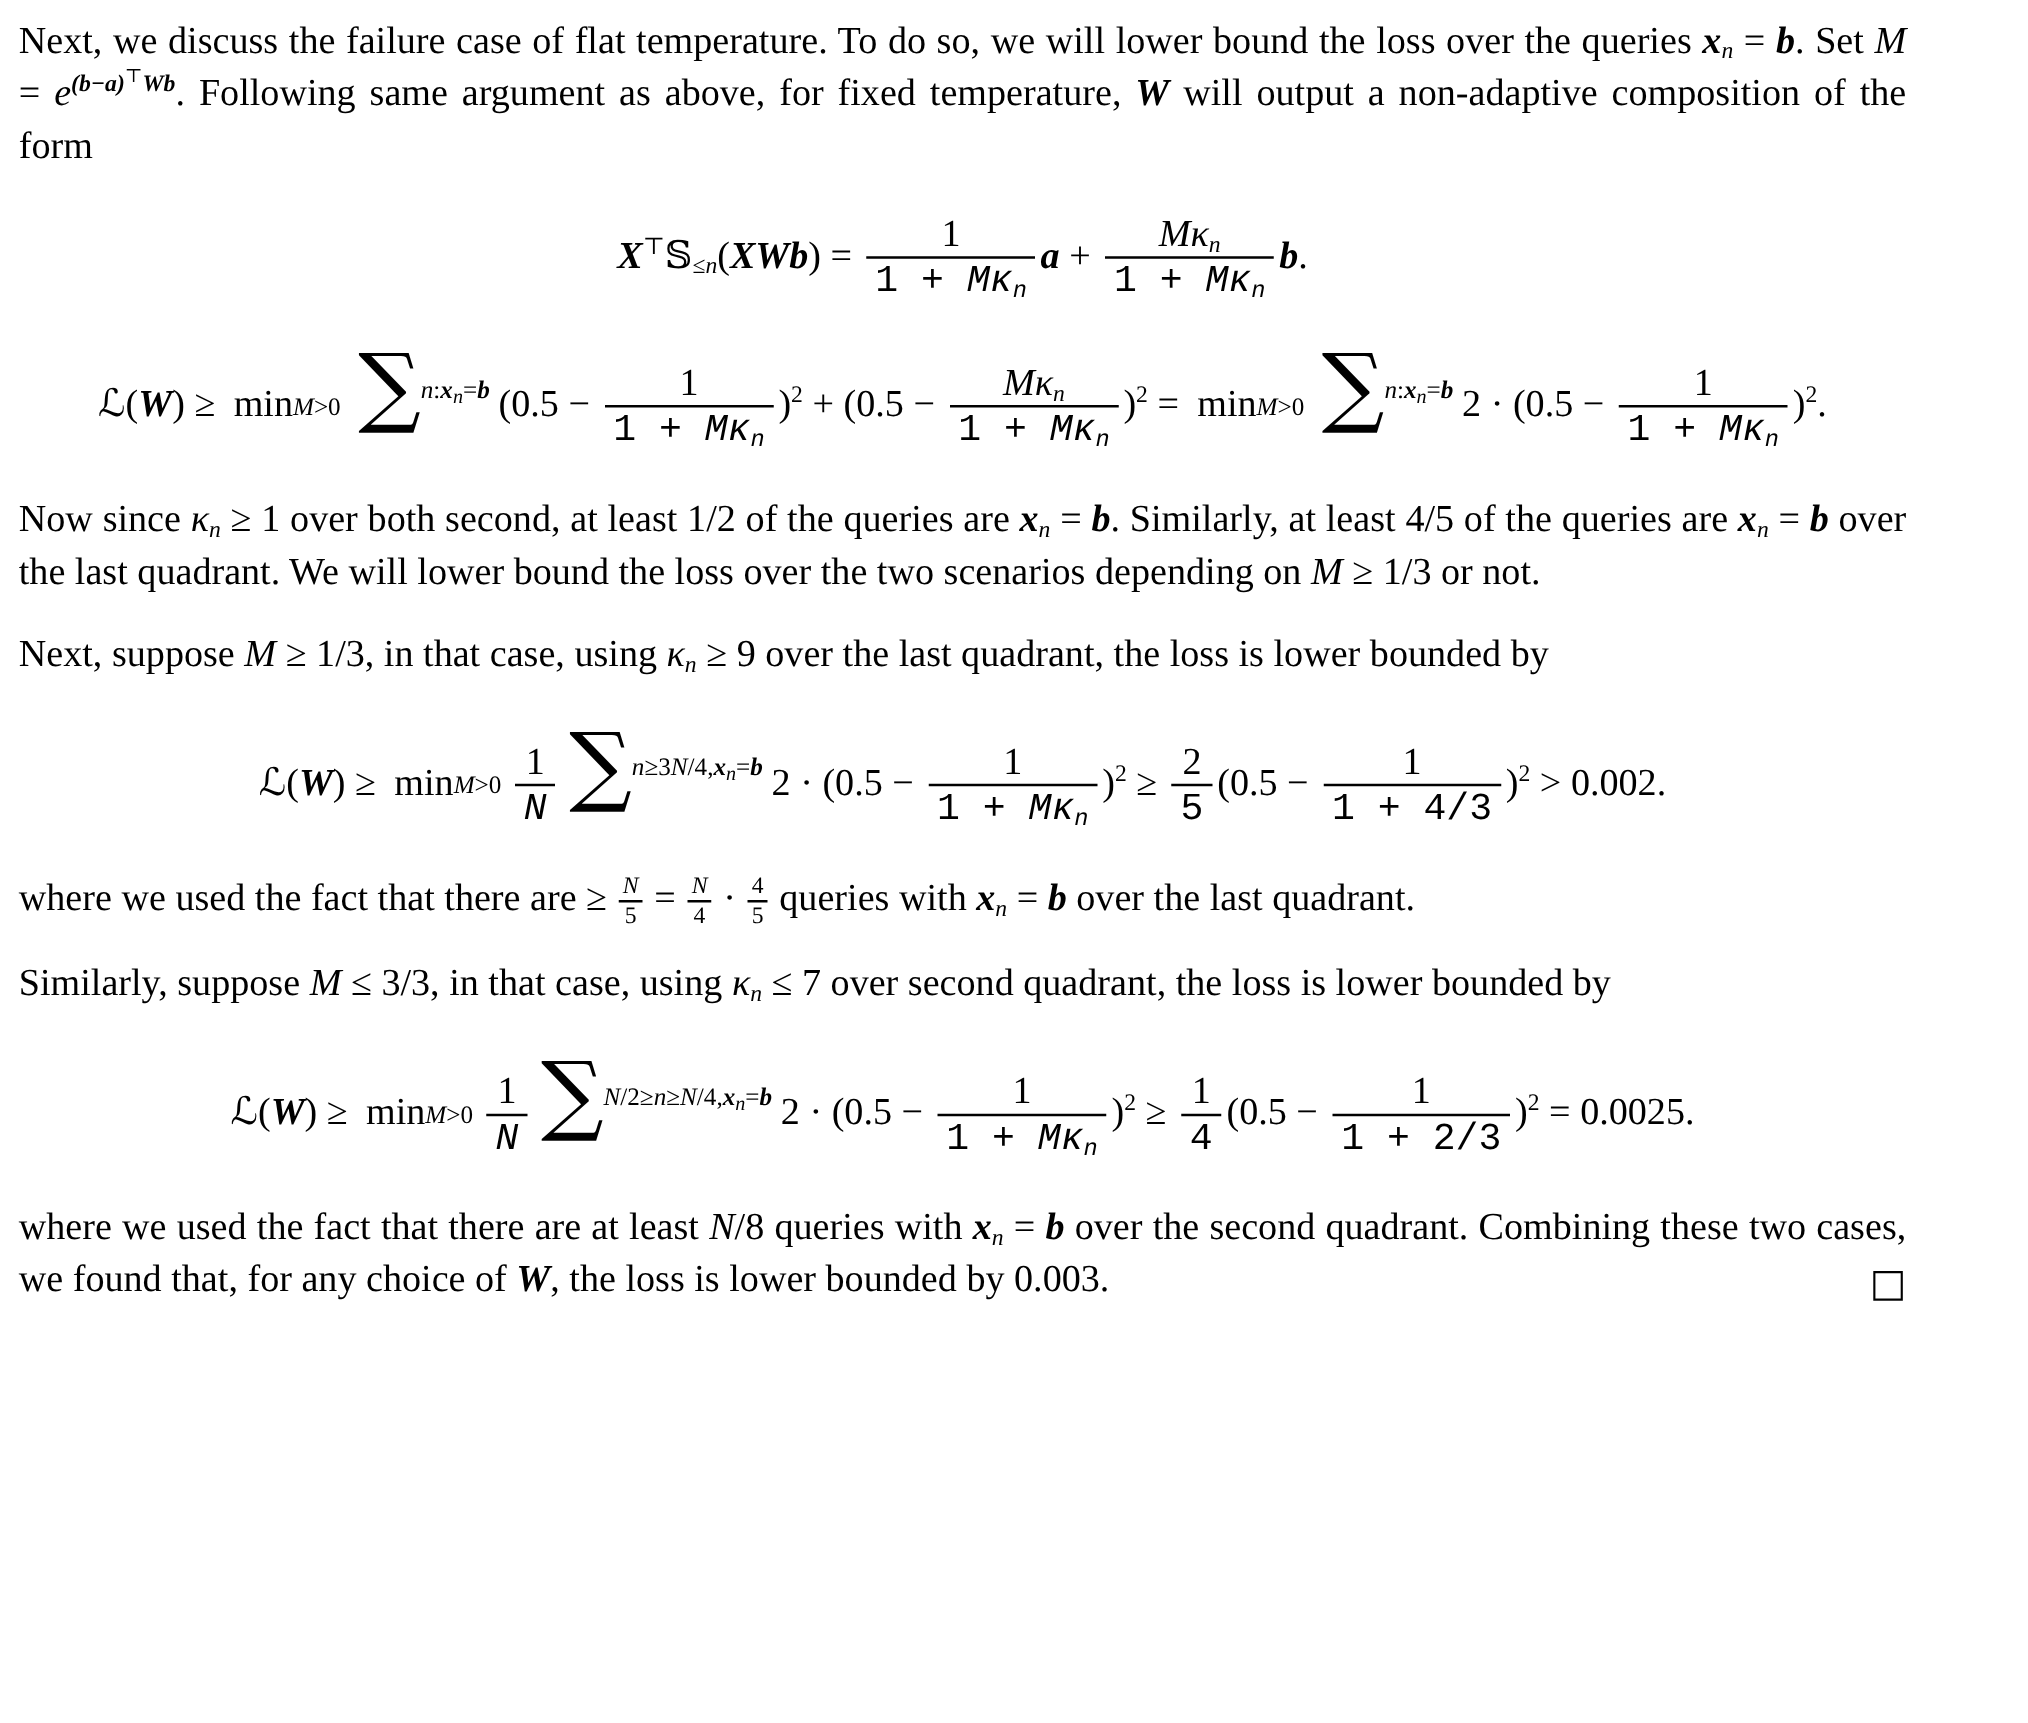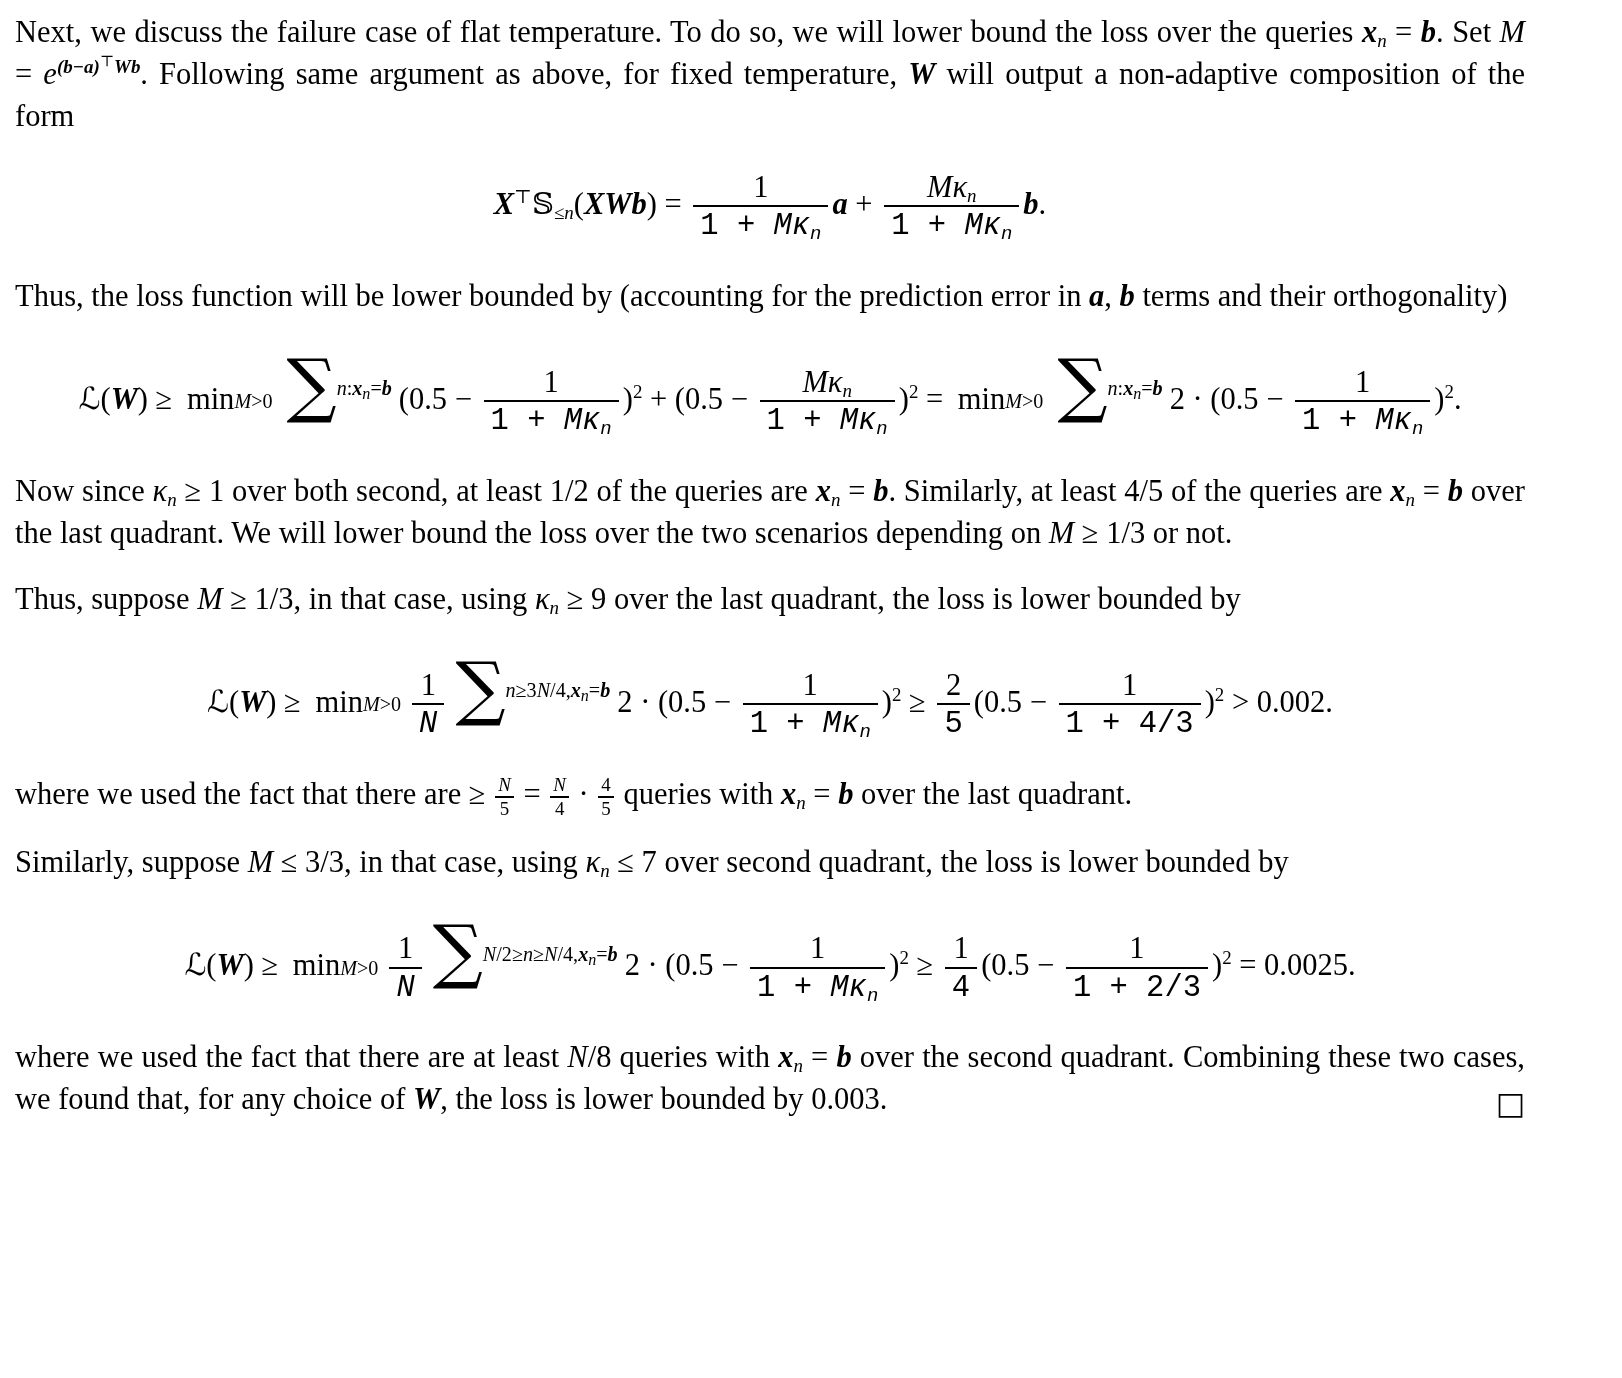--- a/index.html
+++ b/index.html
@@ -30,39 +30,38 @@
 </style>
 </head>
 <body>
 
 <div class="page">
 
   <p class="para"><span>Next, we discuss the failure case of flat temperature. To do so, we will lower bound the loss over the queries </span><i class="b">x</i><sub class="s i">n</sub><span> = </span><i class="b">b</i><span>. Set </span><i>M</i><span> = </span><i>e</i><sup class="s"><i class="b">(b−a)</i><sup class="ss msym">⊤</sup><i class="b">Wb</i></sup><span>. Following same argument as above, for fixed temperature, </span><i class="b">W</i><span> will output a non-adaptive composition of the form</span></p>
 
   <div class="eq"><i class="b">X</i><sup class="s msym">⊤</sup><span class="msym">𝕊</span><sub class="s"><span>≤</span><i>n</i></sub><span>(</span><i class="b">XWb</i><span>)</span><span> = </span><span class="fr"><span class="nu">1</span><span class="de"><span>1 + </span><i>Mκ</i><sub class="s i">n</sub></span></span><i class="b">a</i><span> + </span><span class="fr"><span class="nu"><i>Mκ</i><sub class="s i">n</sub></span><span class="de"><span>1 + </span><i>Mκ</i><sub class="s i">n</sub></span></span><i class="b">b</i><span>.</span></div>
 
-  <p class="para"><span>Thus, the loss function will be lower bounded by (accounting for the prediction error in </span><i class="b">a</i><span>, </span><i class="b">b</i><span> terms and their orthogonality)</span></p>
 
   <div class="eq"><span class="msym">ℒ</span><span>(</span><i class="b">W</i><span>)</span><span> ≥ </span><span class="uop">
         <span>min</span>
         <span class="lim"><i>M</i><span>&gt;0</span></span>
       </span><span class="uop">
         <span class="sumg msym">∑</span>
         <span class="lim"><i>n</i><span>:</span><i class="b">x</i><sub class="s i">n</sub><span>=</span><i class="b">b</i></span>
       </span><span>(0.5 − </span><span class="fr"><span class="nu">1</span><span class="de"><span>1 + </span><i>Mκ</i><sub class="s i">n</sub></span></span><span>)</span><sup class="s">2</sup><span> + (0.5 − </span><span class="fr"><span class="nu"><i>Mκ</i><sub class="s i">n</sub></span><span class="de"><span>1 + </span><i>Mκ</i><sub class="s i">n</sub></span></span><span>)</span><sup class="s">2</sup><span> = </span><span class="uop">
         <span>min</span>
         <span class="lim"><i>M</i><span>&gt;0</span></span>
       </span><span class="uop">
         <span class="sumg msym">∑</span>
         <span class="lim"><i>n</i><span>:</span><i class="b">x</i><sub class="s i">n</sub><span>=</span><i class="b">b</i></span>
       </span><span>2 · (0.5 − </span><span class="fr"><span class="nu">1</span><span class="de"><span>1 + </span><i>Mκ</i><sub class="s i">n</sub></span></span><span>)</span><sup class="s">2</sup><span>.</span></div>
 
   <p class="para"><span>Now since </span><i>κ</i><sub class="s i">n</sub><span> ≥ 1 over both second, at least 1/2 of the queries are </span><i class="b">x</i><sub class="s i">n</sub><span> = </span><i class="b">b</i><span>. Similarly, at least 4/5 of the queries are </span><i class="b">x</i><sub class="s i">n</sub><span> = </span><i class="b">b</i><span> over the last quadrant. We will lower bound the loss over the two scenarios depending on </span><i>M</i><span> ≥ 1/3 or not.</span></p>
 
-  <p class="para"><span>Thus, suppose </span><i>M</i><span> ≥ 1/3, in that case, using </span><i>κ</i><sub class="s i">n</sub><span> ≥ 9 over the last quadrant, the loss is lower bounded by</span></p>
+  <p class="para"><span>Next, suppose </span><i>M</i><span> ≥ 1/3, in that case, using </span><i>κ</i><sub class="s i">n</sub><span> ≥ 9 over the last quadrant, the loss is lower bounded by</span></p>
 
   <div class="eq"><span class="msym">ℒ</span><span>(</span><i class="b">W</i><span>)</span><span> ≥ </span><span class="uop">
         <span>min</span>
         <span class="lim"><i>M</i><span>&gt;0</span></span>
       </span><span class="fr"><span class="nu">1</span><span class="de"><i>N</i></span></span><span class="uop">
         <span class="sumg msym">∑</span>
         <span class="lim"><i>n</i><span>≥3</span><i>N</i><span>/4,</span><i class="b">x</i><sub class="s i">n</sub><span>=</span><i class="b">b</i></span>
       </span><span>2 · (0.5 − </span><span class="fr"><span class="nu">1</span><span class="de"><span>1 + </span><i>Mκ</i><sub class="s i">n</sub></span></span><span>)</span><sup class="s">2</sup><span> ≥ </span><span class="fr"><span class="nu">2</span><span class="de">5</span></span><span>(0.5 − </span><span class="fr"><span class="nu">1</span><span class="de">1 + 4/3</span></span><span>)</span><sup class="s">2</sup><span> &gt; 0.002.</span></div>
 
   <p class="para"><span>where we used the fact that there are ≥ </span><span class="ifr"><span class="nu"><i>N</i></span><span class="de">5</span></span><span> = </span><span class="ifr"><span class="nu"><i>N</i></span><span class="de">4</span></span><span> · </span><span class="ifr"><span class="nu">4</span><span class="de">5</span></span><span> queries with </span><i class="b">x</i><sub class="s i">n</sub><span> = </span><i class="b">b</i><span> over the last quadrant.</span></p>

